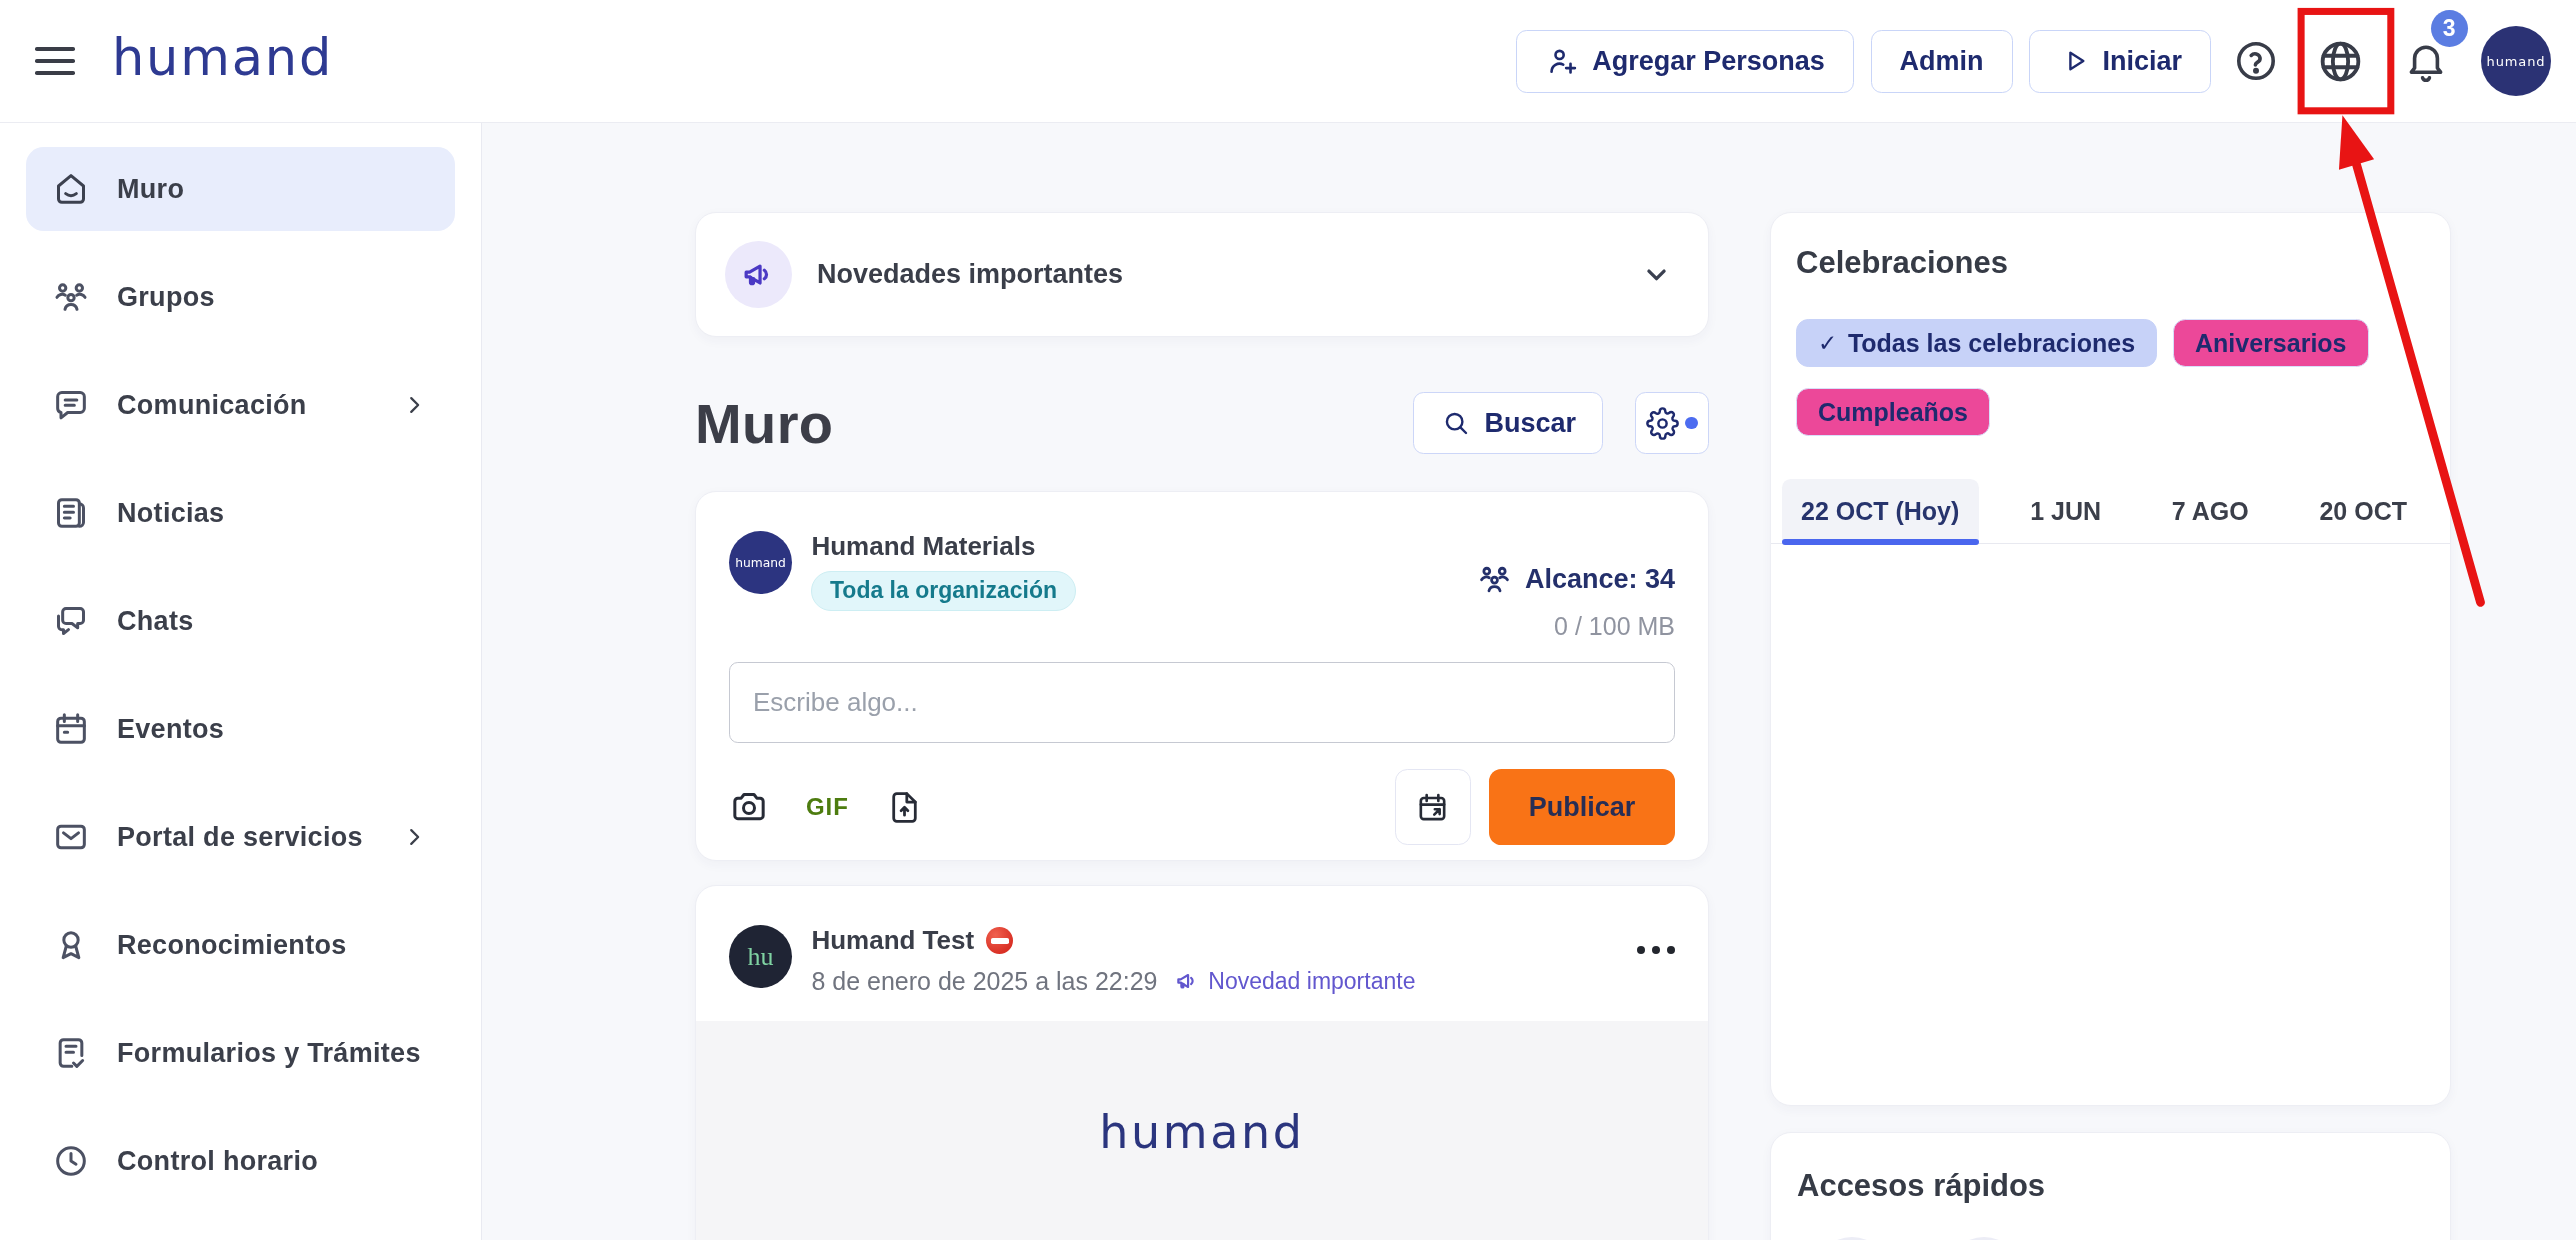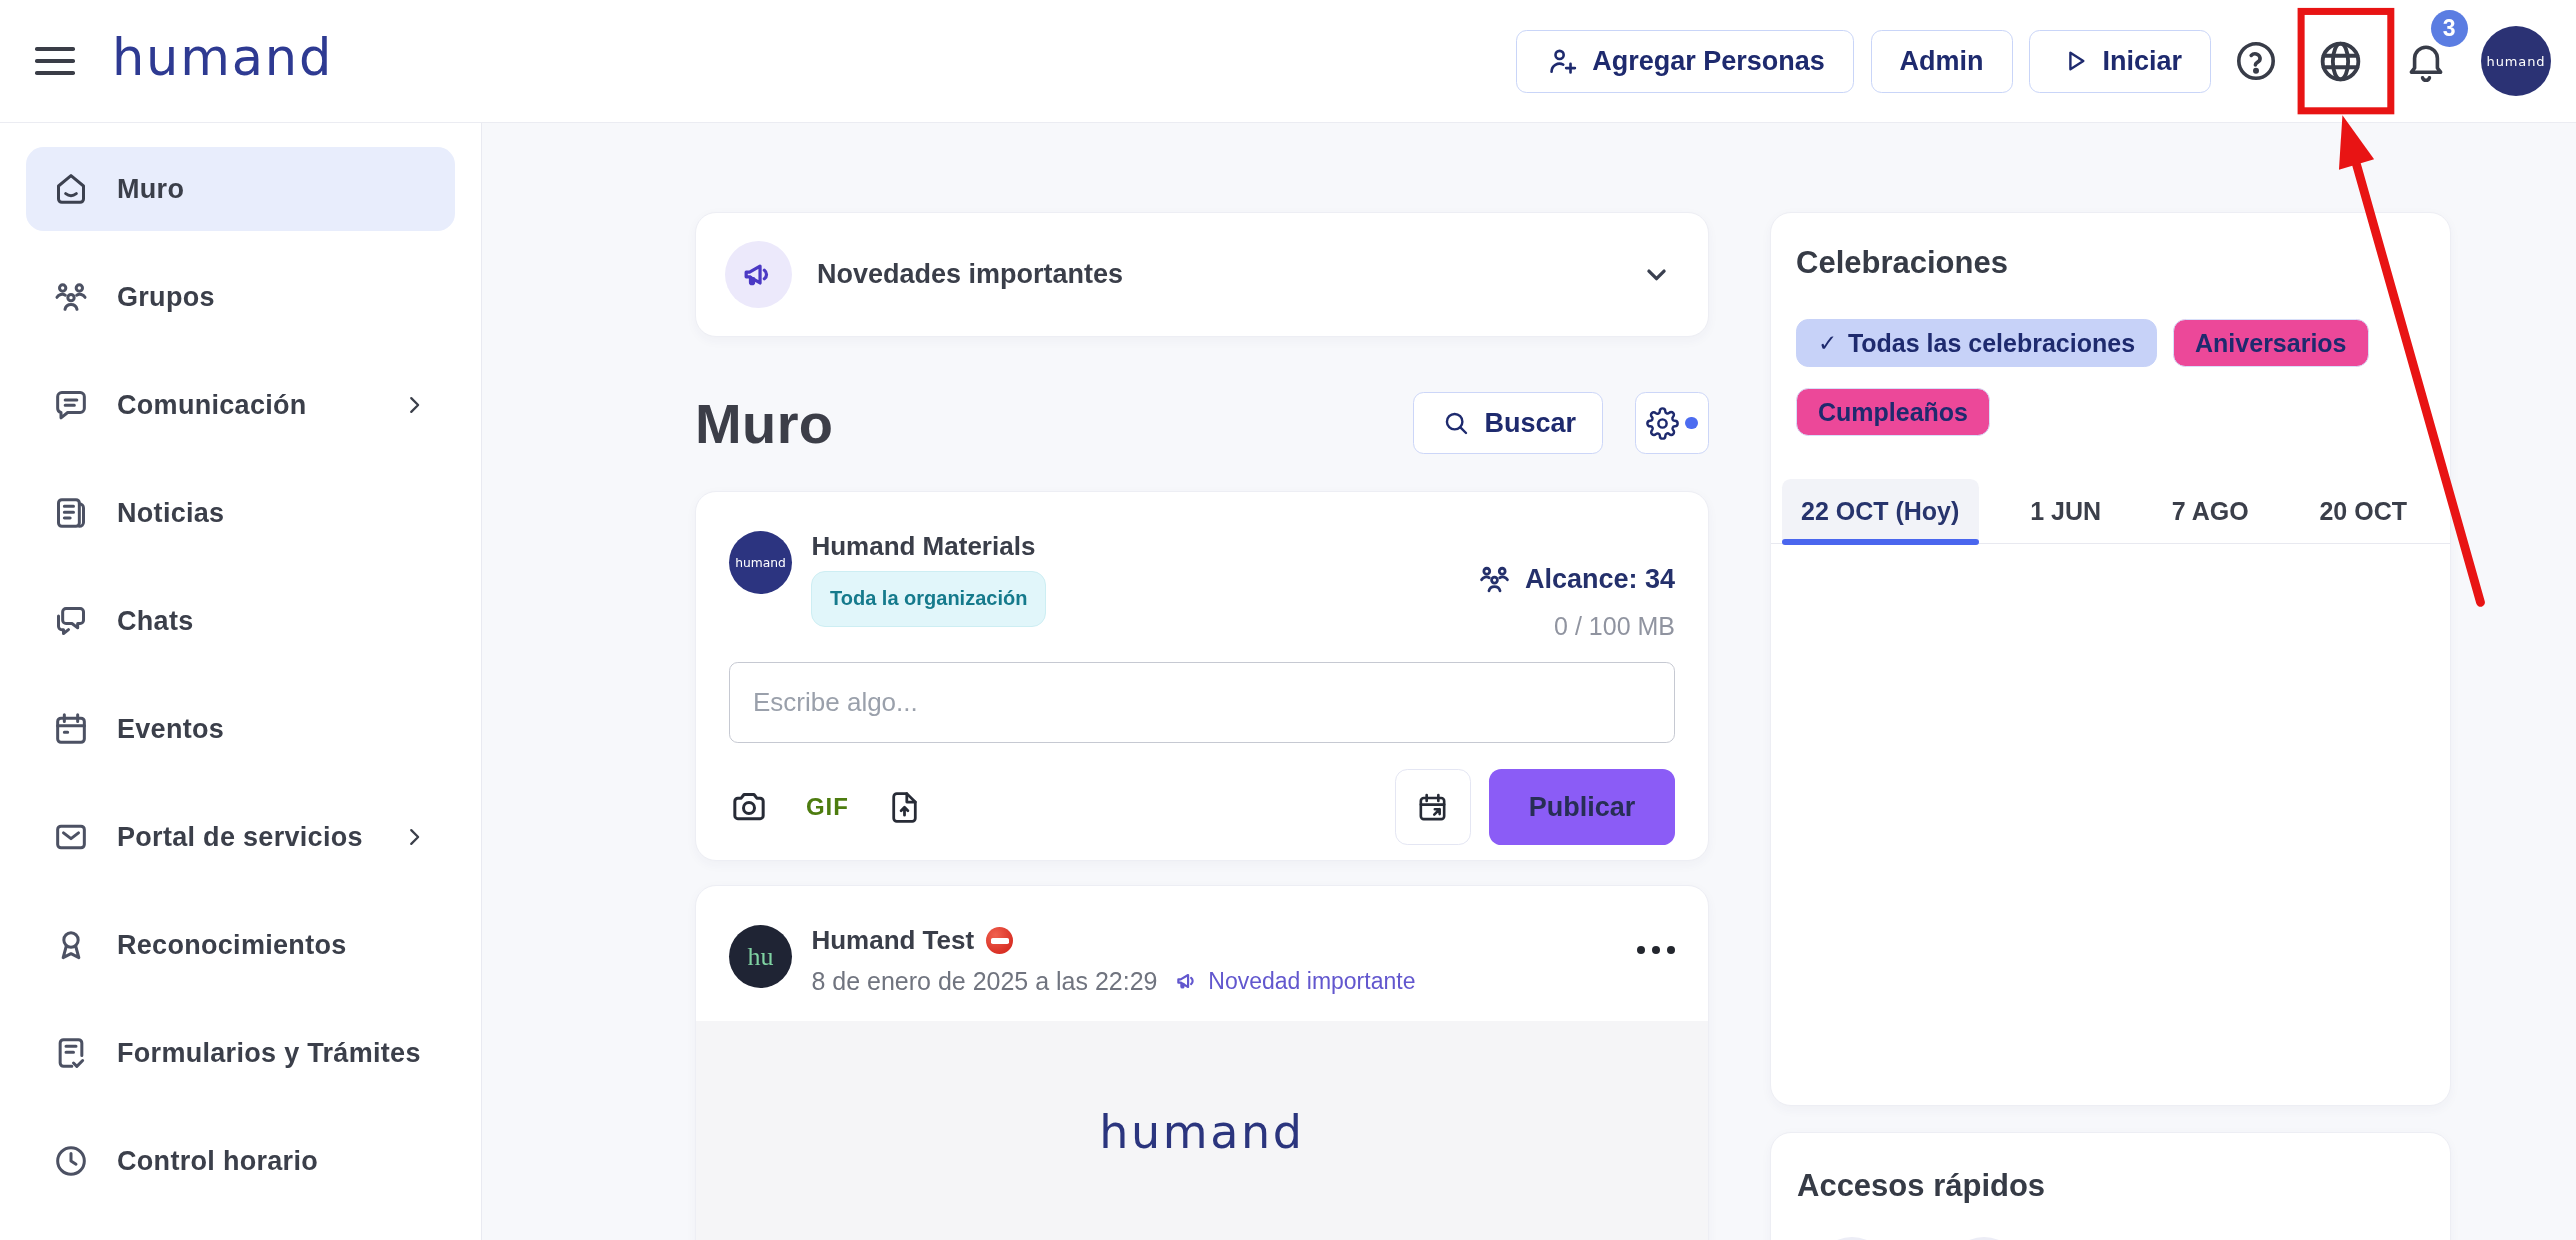--- a/index.html
+++ b/index.html
@@ -55,36 +55,36 @@
             align-items:center;justify-content:center;gap:6.2px;color:#1e2a6e;cursor:pointer;}
   .gear-dot{width:12.3px;height:12.3px;border-radius:50%;background:#4c6cf0;}
 
   
   .composer{margin-top:37px;height:370px;padding:39px 33px 0 33px;}
   .c-head{display:flex;align-items:flex-start;}
   .c-av{width:63px;height:63px;border-radius:50%;background:#2c3480;color:#fff;display:flex;align-items:center;
         justify-content:center;font-size:12.3px;font-family:"DejaVu Sans",sans-serif;flex:none;}
   .c-names{margin-left:19.4px;}
   .c-name{font-size:26px;font-weight:700;color:#3a3e49;}
-  .c-badge{margin-top:8.8px;display:inline-flex;height:56px;align-items:center;padding:0 17.6px;background:#e1f6fa;
-           border:1.8px solid #cdeef3;border-radius:14px;color:#157a8c;font-size:20px;font-weight:700;box-sizing:border-box;}
+  .c-badge{margin-top:8.8px;display:inline-flex;height:40px;align-items:center;padding:0 17.6px;background:#e1f6fa;
+           border:1.8px solid #cdeef3;border-radius:20px;color:#157a8c;font-size:23px;font-weight:700;box-sizing:border-box;}
   .c-stats{margin-left:auto;text-align:right;}
   .c-reach{display:flex;align-items:center;gap:12.3px;justify-content:flex-end;color:#24306b;font-size:27px;font-weight:700;margin-top:30px;}
   .c-reach .ic{color:#24306b;}
   .c-quota{margin-top:14px;color:#9094a0;font-size:25px;}
   .c-input{margin-top:21px;width:100%;height:81px;border:1.8px solid #c6c9d2;border-radius:8.8px;font-size:26px;color:#15803d;
            padding:0 23px;box-sizing:border-box;background:#fff;font-family:inherit;outline:none;}
   .c-input::placeholder{color:#9aa0ab;}
   .c-actions{margin-top:26px;display:flex;align-items:center;}
   .c-left{display:flex;align-items:center;gap:37px;color:#272b36;}
   .gif{font-size:24px;font-weight:700;color:#4d7c0f;letter-spacing:0.9px;cursor:pointer;}
   .c-right{margin-left:auto;display:flex;gap:18.5px;}
   .btn-cal{width:76px;height:76px;border:1.8px solid #e4e6f3;border-radius:12.3px;background:#fff;display:flex;
            align-items:center;justify-content:center;color:#272b36;cursor:pointer;}
-  .btn-pub{width:186px;height:76px;border-radius:12.3px;background:#8b5cf6;color:#272e55;font-size:27px;font-weight:700;
+  .btn-pub{width:186px;height:76px;border-radius:12.3px;background:#f97316;color:#272e55;font-size:27px;font-weight:700;
            border:none;display:flex;align-items:center;justify-content:center;font-family:inherit;cursor:pointer;text-align:right;}
 
   
   .post{margin-top:24px;height:563px;position:relative;overflow:hidden;padding:0;}
   .p-head{padding:39px 33px 0 33px;display:flex;align-items:flex-start;}
   .p-av{width:63px;height:63px;border-radius:50%;background:#1f2434;color:#7fd2a2;display:flex;align-items:center;
         justify-content:center;font-size:26px;font-family:Liberation Serif, serif;flex:none;}
   .p-names{margin-left:19.4px;}
   .p-name-row{display:flex;align-items:center;gap:12.3px;}
   .p-name{font-size:26px;font-weight:700;color:#3a3e49;}

